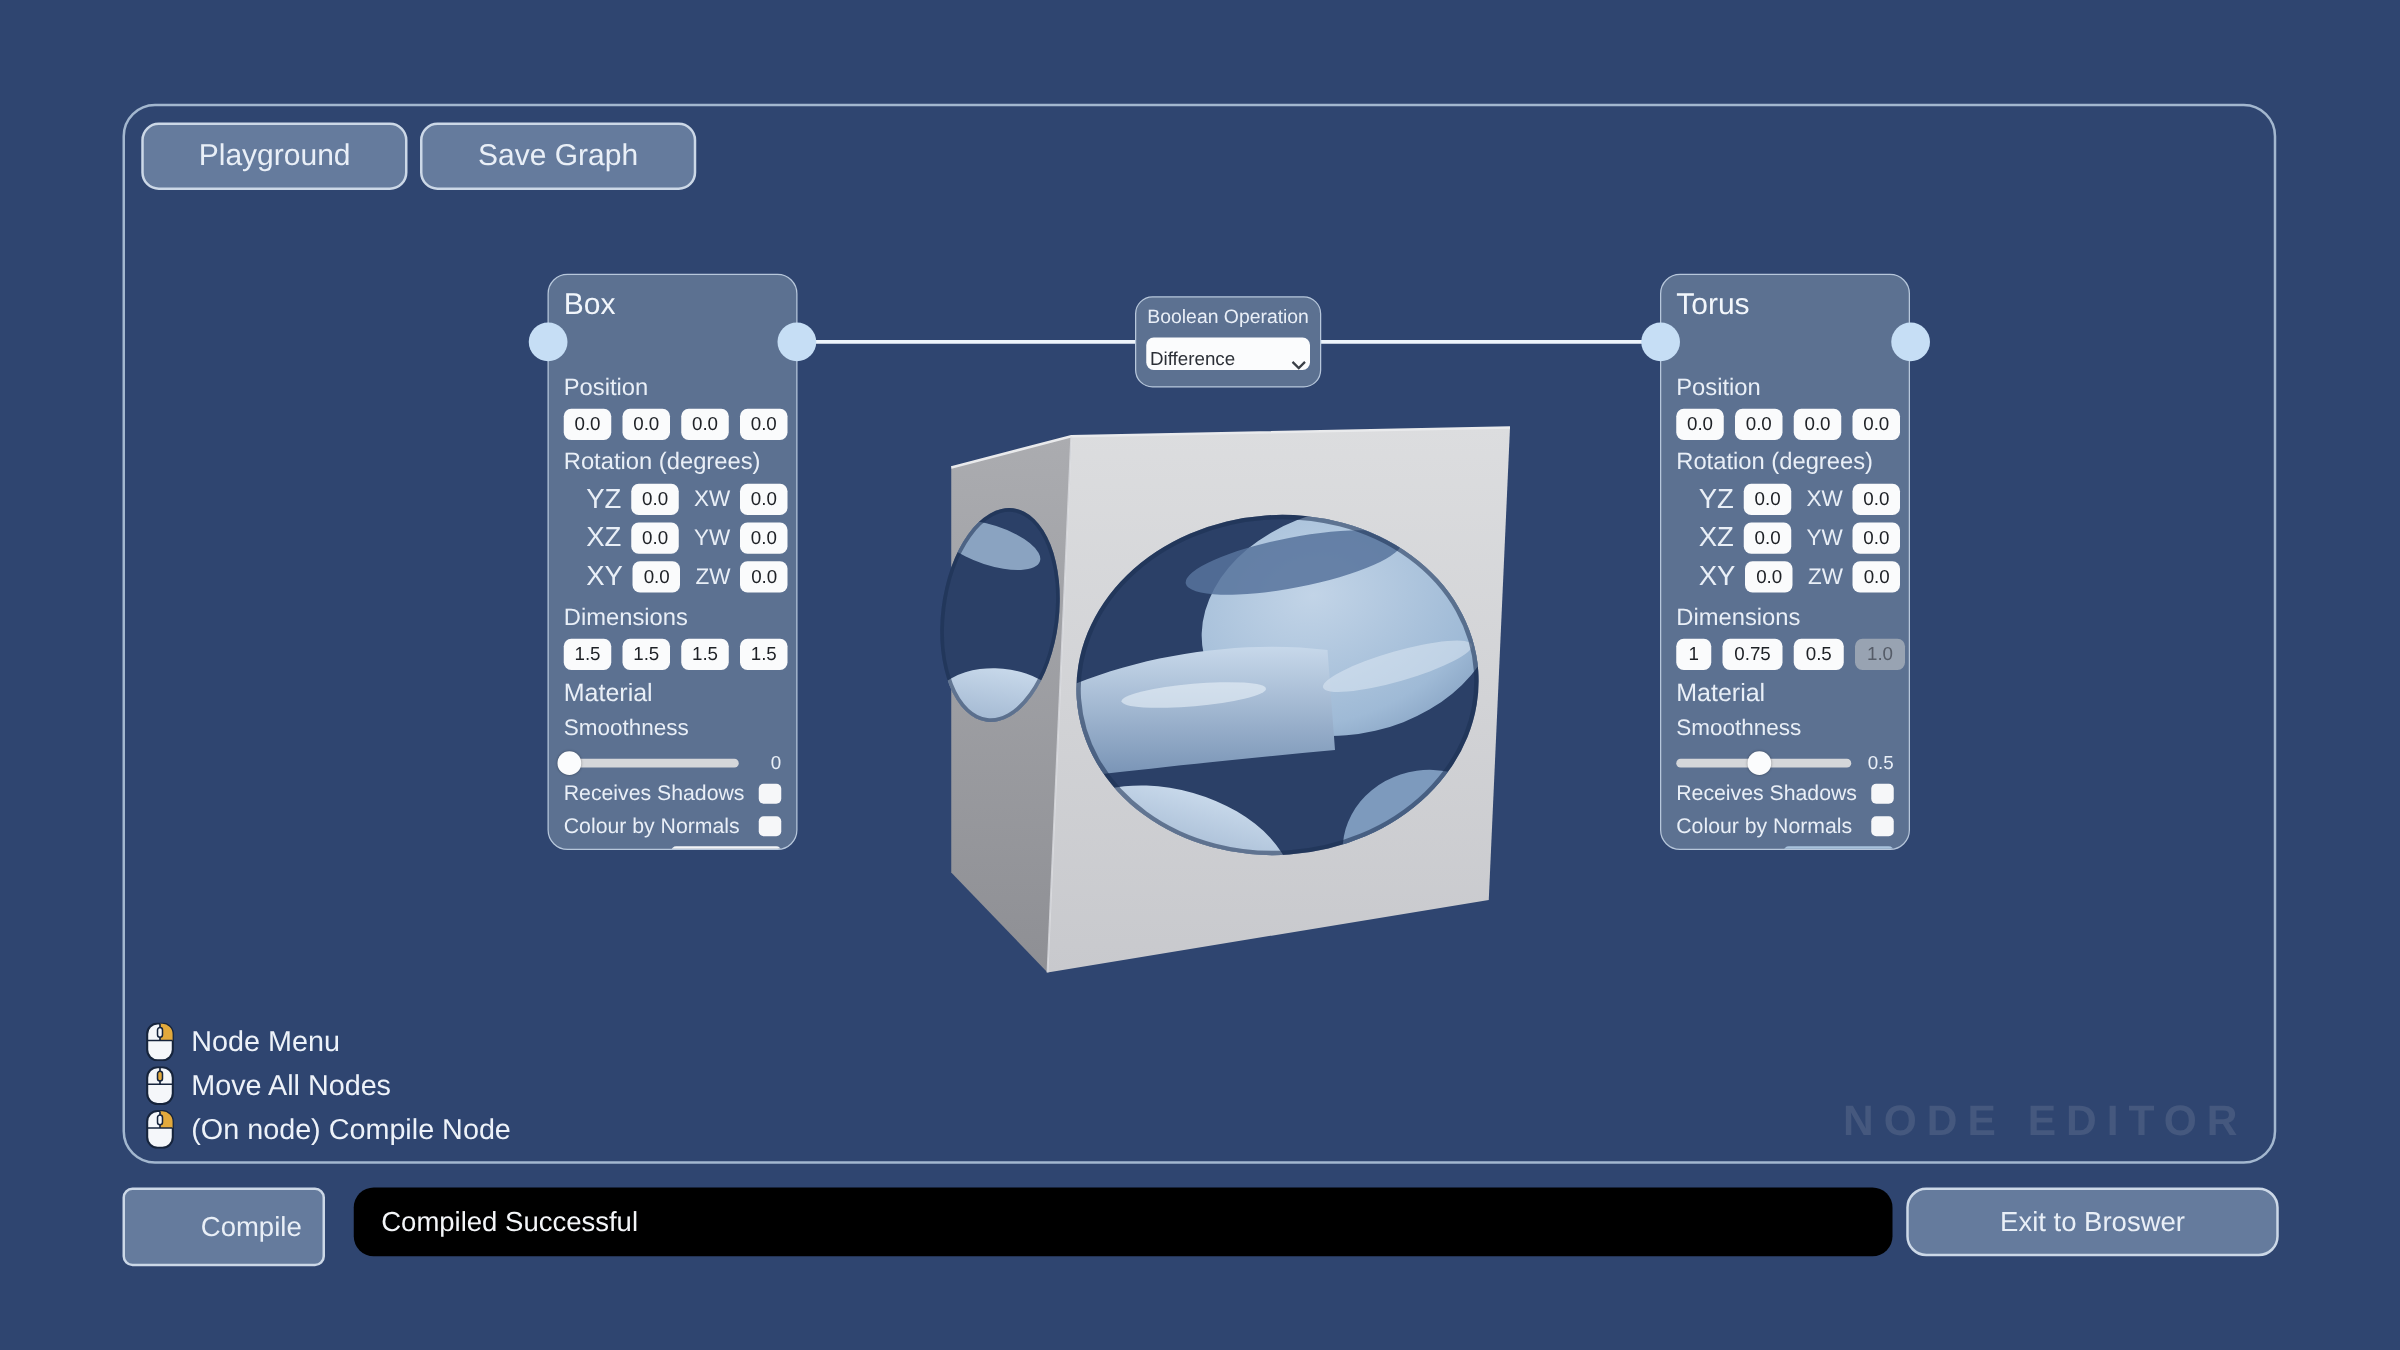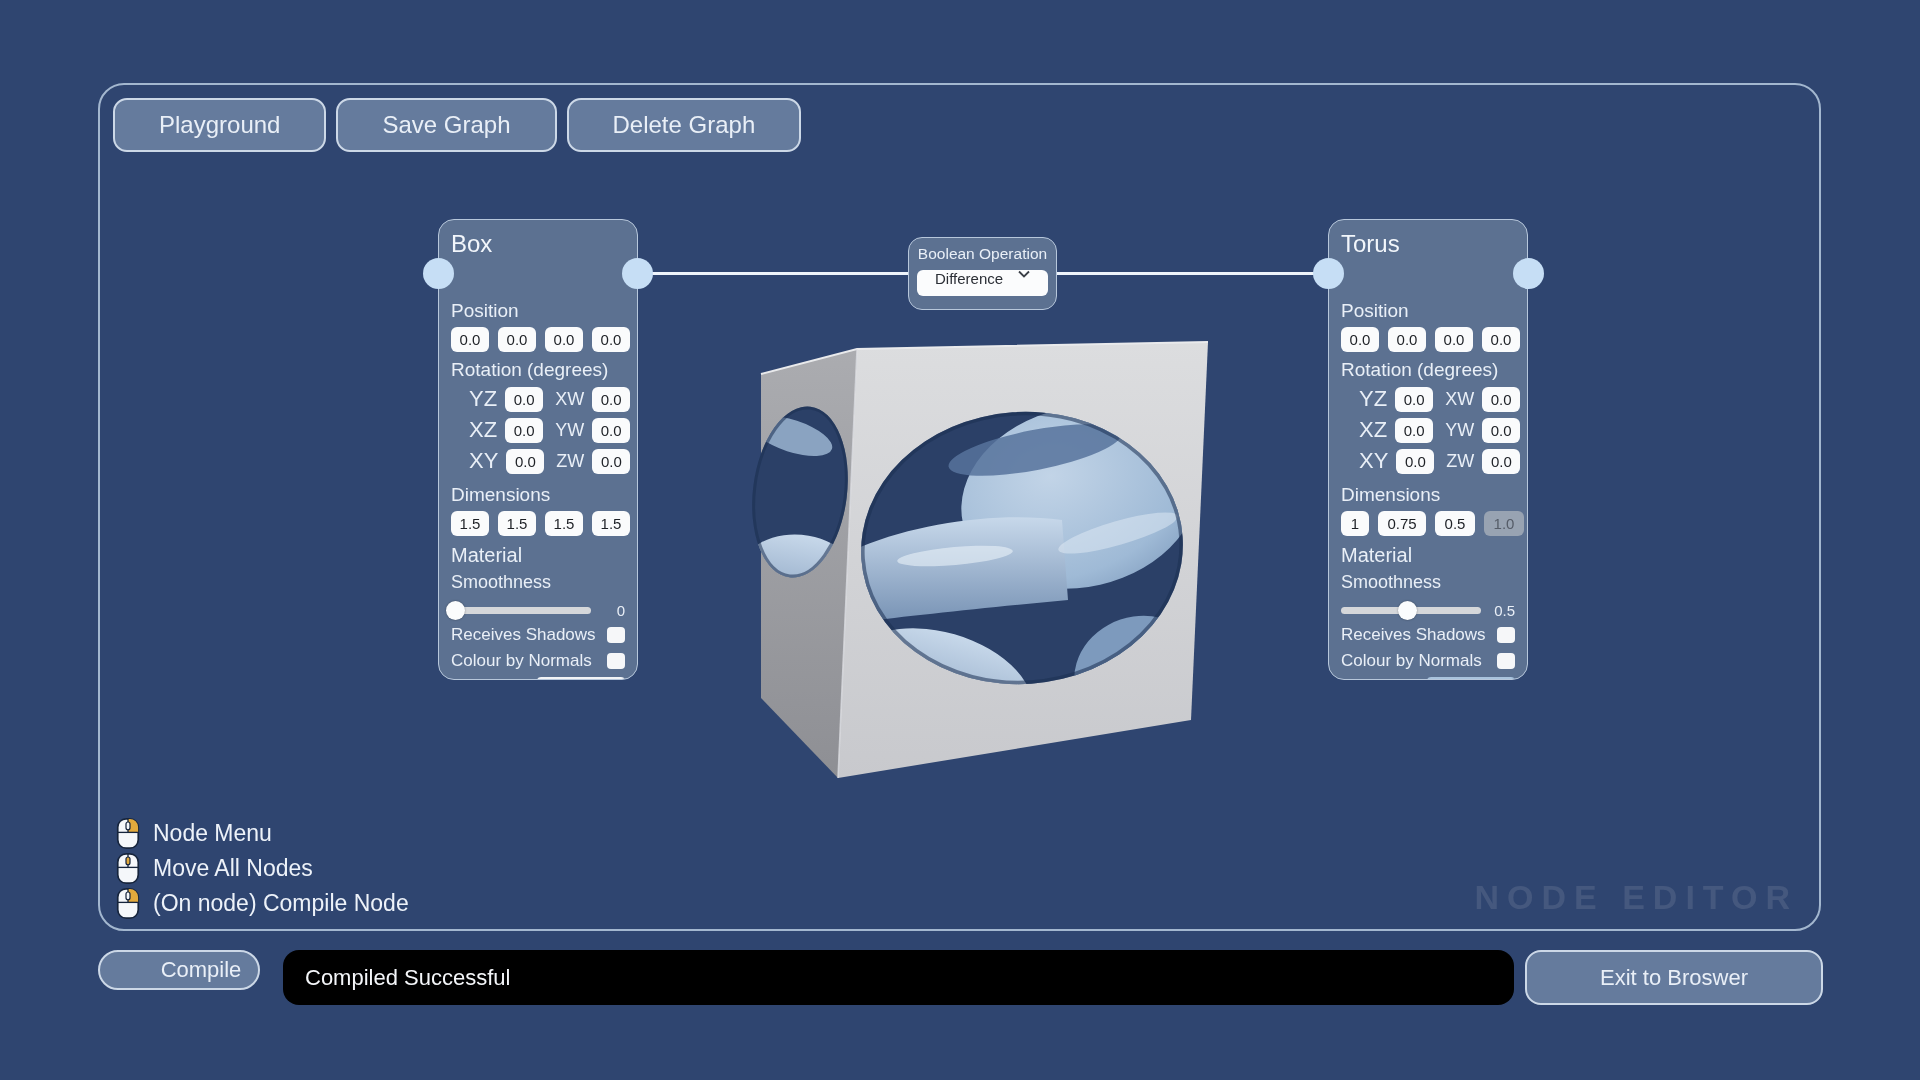--- a/index.html
+++ b/index.html
@@ -56,51 +56,50 @@
   .colour-row{display:flex;align-items:center;margin-top:6px;}
   .colour-label{flex:1;font-size:18px;}
   .swatch{width:88px;height:26px;border-radius:4px;cursor:pointer;}
 
   
   .bool-node{position:absolute;left:908px;top:237px;width:149px;height:73px;
              background:var(--panel);border:1.5px solid var(--panel-border);
              border-radius:14px;padding:7px 8px;z-index:2;}
   .bool-title{font-size:15.5px;color:var(--text-light);text-align:center;}
   .select{margin-top:7px;height:26px;background:#fbfcfd;border-radius:6px;
-          display:flex;align-items:flex-start;padding:0 18px;cursor:pointer;}
+          display:flex;align-items:flex-end;padding:0 3px;cursor:pointer;}
   .select-text{flex:1;font-size:15px;color:#2b2f36;}
   .chevron{width:12px;height:8px;}
 
   
   .viewport{position:absolute;left:740px;top:330px;width:480px;height:470px;z-index:1;}
 
   
   .legend{position:absolute;left:116px;top:816px;z-index:4;}
   .legend-row{display:flex;align-items:center;gap:13px;height:35px;}
   .mouse-icon{width:24px;height:31px;display:block;}
   .legend-label{font-size:23px;color:#edf2f9;}
 
   
   .watermark{position:absolute;right:122px;top:878px;font-size:34px;font-weight:bold;
              letter-spacing:8px;color:var(--watermark);z-index:1;}
 
   
-  .compile-btn{position:absolute;left:98px;top:950px;width:162px;height:40px;border-radius:20px;font-size:22px;padding-left:44px;}
+  .compile-btn{position:absolute;left:98px;top:950px;width:162px;height:63px;border-radius:8px;font-size:22px;padding-left:44px;}
   .status-bar{position:absolute;left:283px;top:950px;width:1231px;height:55px;border-radius:16px;
               background:var(--status-bg);display:flex;align-items:center;padding-left:22px;
               color:#f4f6f9;font-size:22px;}
   .exit-btn{position:absolute;left:1525px;top:950px;width:298px;height:55px;border-radius:16px;font-size:22px;}
 </style>
 </head>
 <body>
 
 <div class="toolbar">
   <button class="btn">Playground</button>
   <button class="btn">Save Graph</button>
-  <button class="btn">Delete Graph</button>
 </div>
 
 <div class="canvas"></div>
 
 <div class="wire"></div>
 
 <div class="connector" style="left:423px;top:258px;"></div>
 <div class="connector" style="left:622px;top:258px;"></div>
 <div class="connector" style="left:1313px;top:258px;"></div>
 <div class="connector" style="left:1513px;top:258px;"></div>

